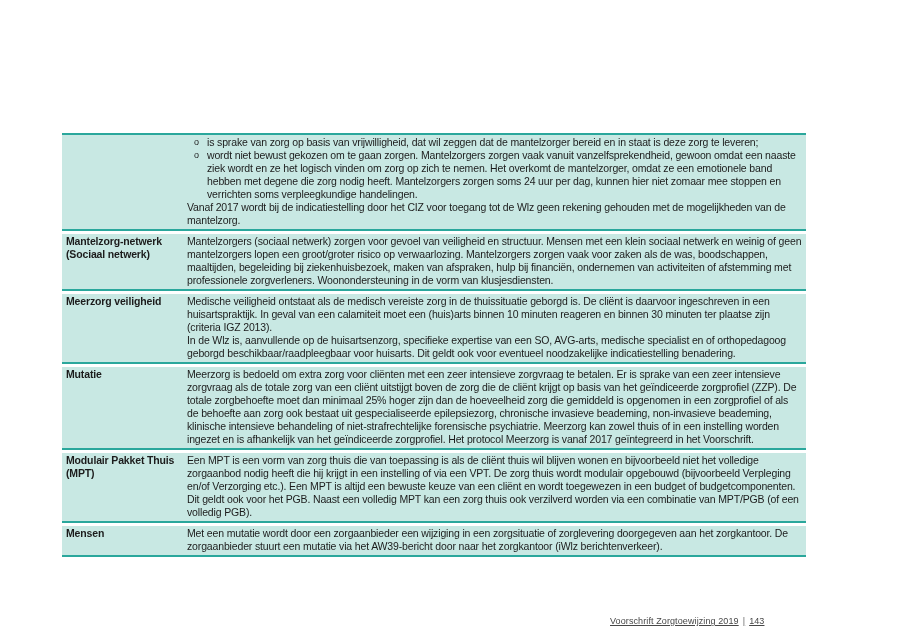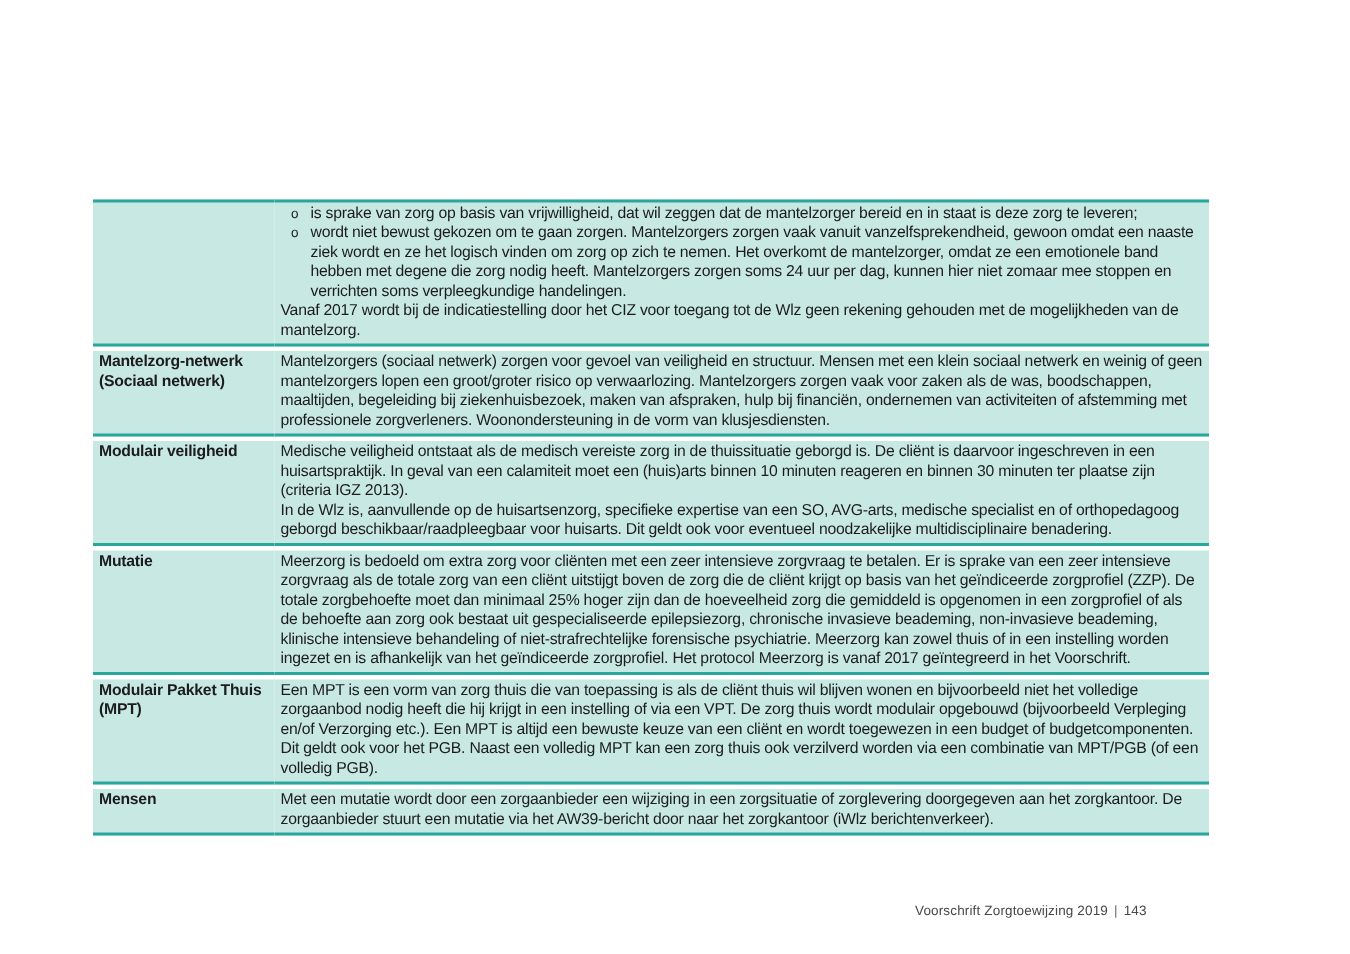--- a/index.html
+++ b/index.html
@@ -38,25 +38,26 @@
   ul.bullets li { display: flex; }
   ul.bullets li .bullet {
     flex: 0 0 20px;
     padding-left: 7px;
     font-size: 9px;
   }
   ul.bullets li .li-text { flex: 1 1 auto; }
   .footer {
     position: absolute;
     left: 610px;
-    top: 602px;
+    top: 616px;
     font-size: 9px;
     letter-spacing: 0.1px;
     color: #474747;
     white-space: nowrap;
+    text-decoration: underline;
   }
   .footer .sep { margin: 0 4px; color: #6b6b6b; }
 </style>
 </head>
 <body>
 
 <div class="page">
 
   <table class="glossary">
     <tbody>
@@ -76,24 +77,24 @@
         <p>Vanaf 2017 wordt bij de indicatiestelling door het CIZ voor toegang tot de Wlz geen rekening gehouden met de mogelijkheden van de mantelzorg.</p>
       </td>
     </tr>
     <tr>
       <td class="term">Mantelzorg-netwerk (Sociaal netwerk)</td>
       <td class="def">
         <p>Mantelzorgers (sociaal netwerk) zorgen voor gevoel van veiligheid en structuur. Mensen met een klein sociaal netwerk en weinig of geen mantelzorgers lopen een groot/groter risico op verwaarlozing. Mantelzorgers zorgen vaak voor zaken als de was, boodschappen, maaltijden, begeleiding bij ziekenhuisbezoek, maken van afspraken, hulp bij financiën, ondernemen van activiteiten of afstemming met professionele zorgverleners. Woonondersteuning in de vorm van klusjesdiensten.</p>
       </td>
     </tr>
     <tr>
-      <td class="term">Modulair veiligheid</td>
+      <td class="term">Meerzorg veiligheid</td>
       <td class="def">
         <p>Medische veiligheid ontstaat als de medisch vereiste zorg in de thuissituatie geborgd is. De cliënt is daarvoor ingeschreven in een huisartspraktijk. In geval van een calamiteit moet een (huis)arts binnen 10 minuten reageren en binnen 30 minuten ter plaatse zijn (criteria IGZ 2013).</p>
-        <p>In de Wlz is, aanvullende op de huisartsenzorg, specifieke expertise van een SO, AVG-arts, medische specialist en of orthopedagoog geborgd beschikbaar/raadpleegbaar voor huisarts. Dit geldt ook voor eventueel noodzakelijke multidisciplinaire benadering.</p>
+        <p>In de Wlz is, aanvullende op de huisartsenzorg, specifieke expertise van een SO, AVG-arts, medische specialist en of orthopedagoog geborgd beschikbaar/raadpleegbaar voor huisarts. Dit geldt ook voor eventueel noodzakelijke indicatiestelling benadering.</p>
       </td>
     </tr>
     <tr>
       <td class="term">Mutatie</td>
       <td class="def">
         <p>Meerzorg is bedoeld om extra zorg voor cliënten met een zeer intensieve zorgvraag te betalen. Er is sprake van een zeer intensieve zorgvraag als de totale zorg van een cliënt uitstijgt boven de zorg die de cliënt krijgt op basis van het geïndiceerde zorgprofiel (ZZP).  De totale zorgbehoefte moet dan minimaal 25% hoger zijn dan de hoeveelheid zorg die gemiddeld is opgenomen in een zorgprofiel of als de behoefte aan zorg ook bestaat uit gespecialiseerde epilepsiezorg, chronische invasieve beademing, non-invasieve beademing, klinische intensieve behandeling of niet-strafrechtelijke forensische psychiatrie. Meerzorg kan zowel thuis of in een instelling worden ingezet en is afhankelijk van het geïndiceerde zorgprofiel. Het protocol Meerzorg is vanaf 2017 geïntegreerd in het Voorschrift.</p>
       </td>
     </tr>
     <tr>
       <td class="term">Modulair Pakket Thuis (MPT)</td>

